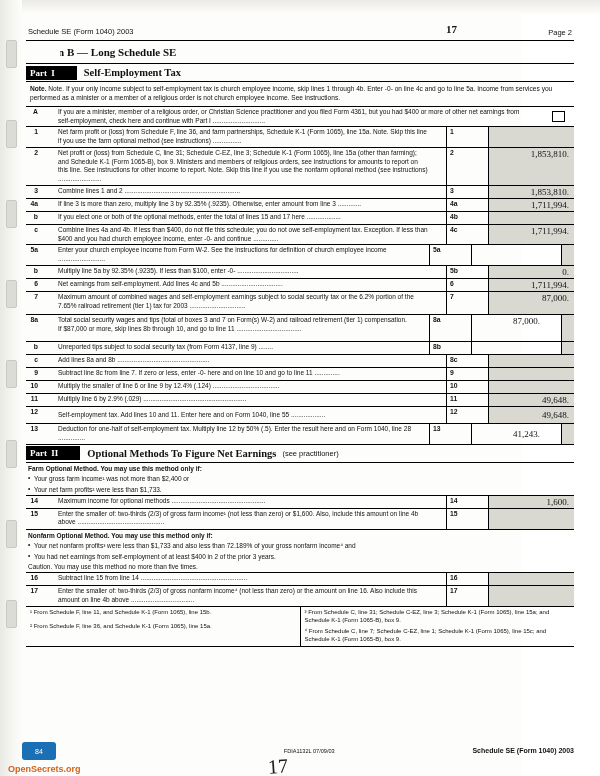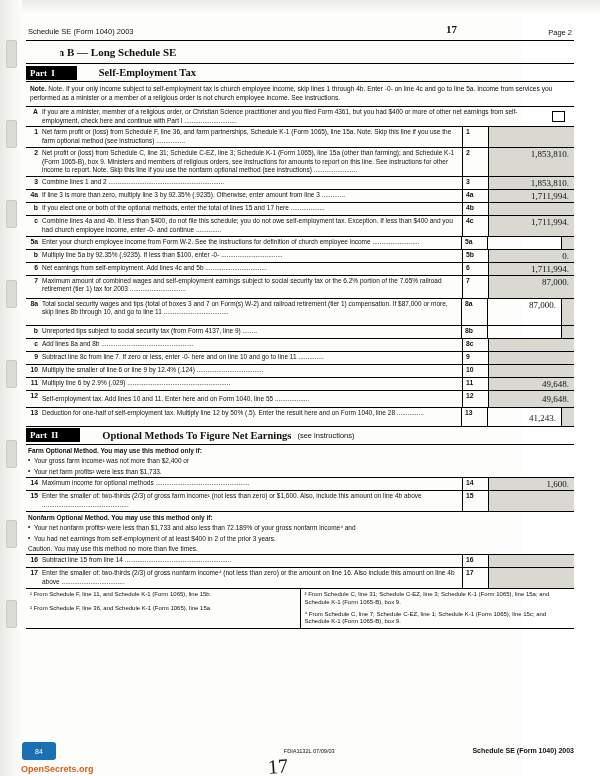--- a/index.html
+++ b/index.html
@@ -17,40 +17,40 @@
   .namebox .val{position:absolute;left:6px;top:12px;font-size:10px;font-family:"Liberation Serif",serif;letter-spacing:.4px;}
   .namebox .underline{position:absolute;left:4px;top:27px;width:300px;border-bottom:1px solid #555;}
   .ssnbox{position:absolute;left:318px;top:0;width:230px;height:34px;border-left:1.2px solid #000;box-sizing:border-box;padding:3px 4px;font-size:6.2px;line-height:1.35;}
   .sectline{position:relative;height:22px;border-bottom:1.6px solid #000;}
   .sectline .txt{position:absolute;left:2px;top:3px;font-size:11px;font-weight:bold;font-family:"Liberation Serif",serif;}
   .sectline .cut{position:absolute;left:0;top:0;width:34px;height:20px;background:#fdfdfb;}
   
   .partbar{position:relative;height:17px;border-bottom:1.6px solid #000;display:flex;align-items:center;}
   .partlbl{background:#000;color:#fff;font-size:9px;font-weight:bold;padding:2px 20px 2px 4px;font-family:"Liberation Serif",serif;}
   .partnum{background:#000;color:#fff;display:inline-block;padding:0 2px;}
-  .parttitle{font-size:10.5px;font-weight:bold;margin-left:22px;font-family:"Liberation Serif",serif;}
+  .parttitle{font-size:10.5px;font-weight:bold;margin-left:7px;font-family:"Liberation Serif",serif;}
   .partnote{font-size:7.5px;margin-left:6px;font-weight:normal;font-family:"Liberation Sans",sans-serif;}
   
   .note{font-size:6.6px;line-height:1.35;padding:3px 4px 3px 4px;border-bottom:1px solid #000;}
   .note b{font-weight:bold;}
-  .row{position:relative;display:flex;min-height:12px;border-bottom:1px solid #000;}
+  .row{position:relative;display:flex;min-height:12px;border-bottom:1px solid #000;gap:16px;}
   .num{width:12px;flex:none;font-size:6.8px;font-weight:bold;text-align:right;padding:1px 2px 0 0;}
   .txt{flex:1;font-size:6.5px;line-height:1.35;padding:1px 2px 1px 2px;}
   .lncell{width:26px;flex:none;border-left:1.2px solid #000;font-size:6.8px;font-weight:bold;text-align:left;padding:1px 0 0 3px;box-sizing:border-box;}
   .amt{width:86px;flex:none;border-left:1.2px solid #000;background:#d9d9d2;font-size:9px;font-family:"Liberation Serif",serif;text-align:right;padding:1px 5px 0 0;box-sizing:border-box;}
   .mid{width:26px;flex:none;border-left:1.2px solid #000;font-size:6.8px;font-weight:bold;padding:1px 0 0 3px;box-sizing:border-box;}
   .midamt{width:74px;flex:none;border-left:1.2px solid #000;font-size:9px;font-family:"Liberation Serif",serif;text-align:right;padding:1px 5px 0 0;box-sizing:border-box;}
   .bullet{font-size:6.5px;line-height:1.4;padding:1px 2px 1px 8px;position:relative;}
   .bullet:before{content:"•";position:absolute;left:2px;top:0px;}
   .chkbox{width:11px;height:9px;border:1px solid #000;display:inline-block;vertical-align:-1px;}
   .footer{position:absolute;left:26px;bottom:22px;width:548px;font-size:6px;display:flex;justify-content:space-between;align-items:center;}
   .footmid{font-size:5.6px;}
   .footright{font-size:7px;font-weight:bold;}
   .bates{position:absolute;left:22px;bottom:16px;width:34px;height:18px;border-radius:3px;background:#1b6fb5;color:#fff;font-size:7px;display:flex;align-items:center;justify-content:center;}
-  .osl{position:absolute;left:21px;bottom:2px;font-size:9px;color:#d4611a;font-weight:bold;}
+  .osl{position:absolute;left:8px;bottom:2px;font-size:9px;color:#d4611a;font-weight:bold;}
   .handwrite{position:absolute;left:268px;bottom:-2px;font-size:20px;font-family:"Liberation Serif",serif;color:#1a1a1a;transform:rotate(-4deg);}
   .twocol{display:flex;font-size:6px;line-height:1.3;}
   .twocol>div{flex:1;padding:2px 4px;}
   .twocol>div+div{border-left:1.2px solid #000;}
 </style>
 </head>
 <body>
 
 <div class="page">
   <div class="edge-top"></div>
@@ -221,21 +221,21 @@
       <div class="num">13</div>
       <div class="txt">Deduction for one-half of self-employment tax. Multiply line 12 by 50% (.5). Enter the result here and on Form 1040, line 28 ...............</div>
       <div class="mid">13</div>
       <div class="midamt" style="padding-top:5px;">41,243.</div>
       <div style="width:12px;flex:none;border-left:1.2px solid #000;background:#d9d9d2;"></div>
     </div>
 
     <div class="partbar">
       <span class="partlbl"><span>Part</span> <span class="partnum">II</span></span>
       <span class="parttitle">Optional Methods To Figure Net Earnings</span>
-      <span class="partnote">(see instructions)</span>
+      <span class="partnote">(see practitioner)</span>
     </div>
 
     <div style="border-bottom:1px solid #000;">
       <div style="font-size:6.5px;font-weight:bold;padding:2px 2px 1px 2px;">Farm Optional Method. You may use this method only if:</div>
       <div class="bullet">Your gross farm income¹ was not more than $2,400 or</div>
       <div class="bullet">Your net farm profits² were less than $1,733.</div>
     </div>
 
     <div class="row">
       <div class="num">14</div>

